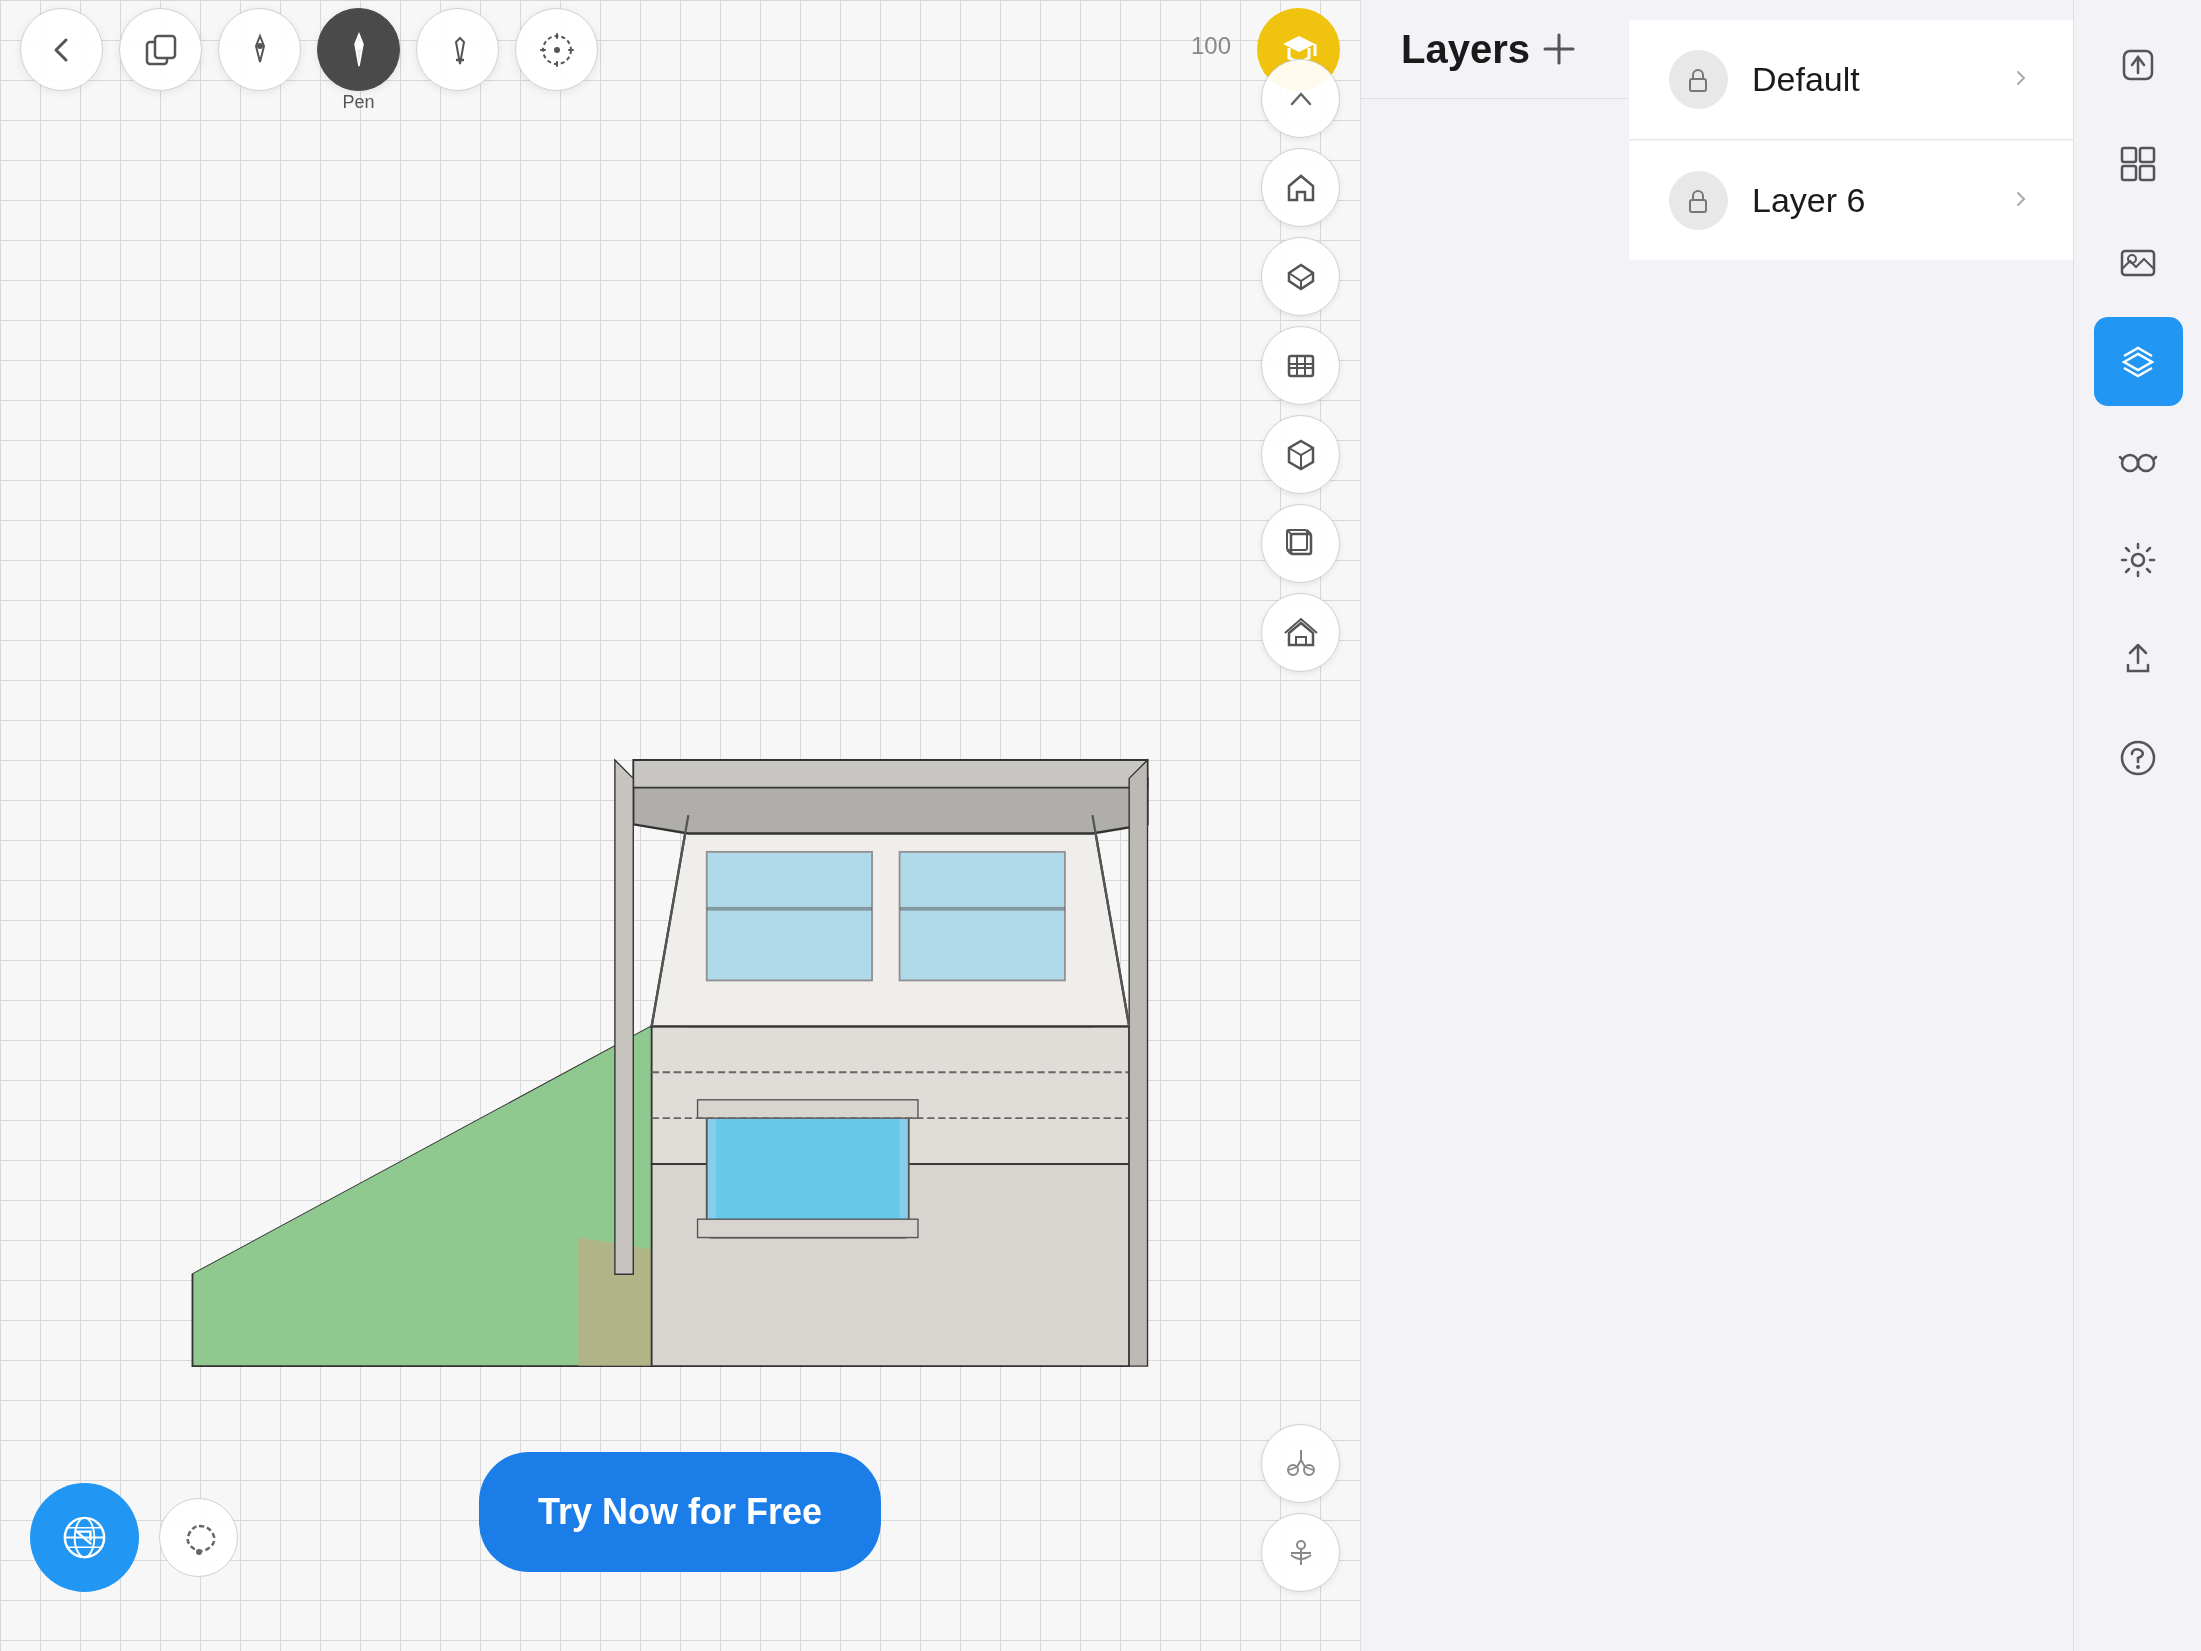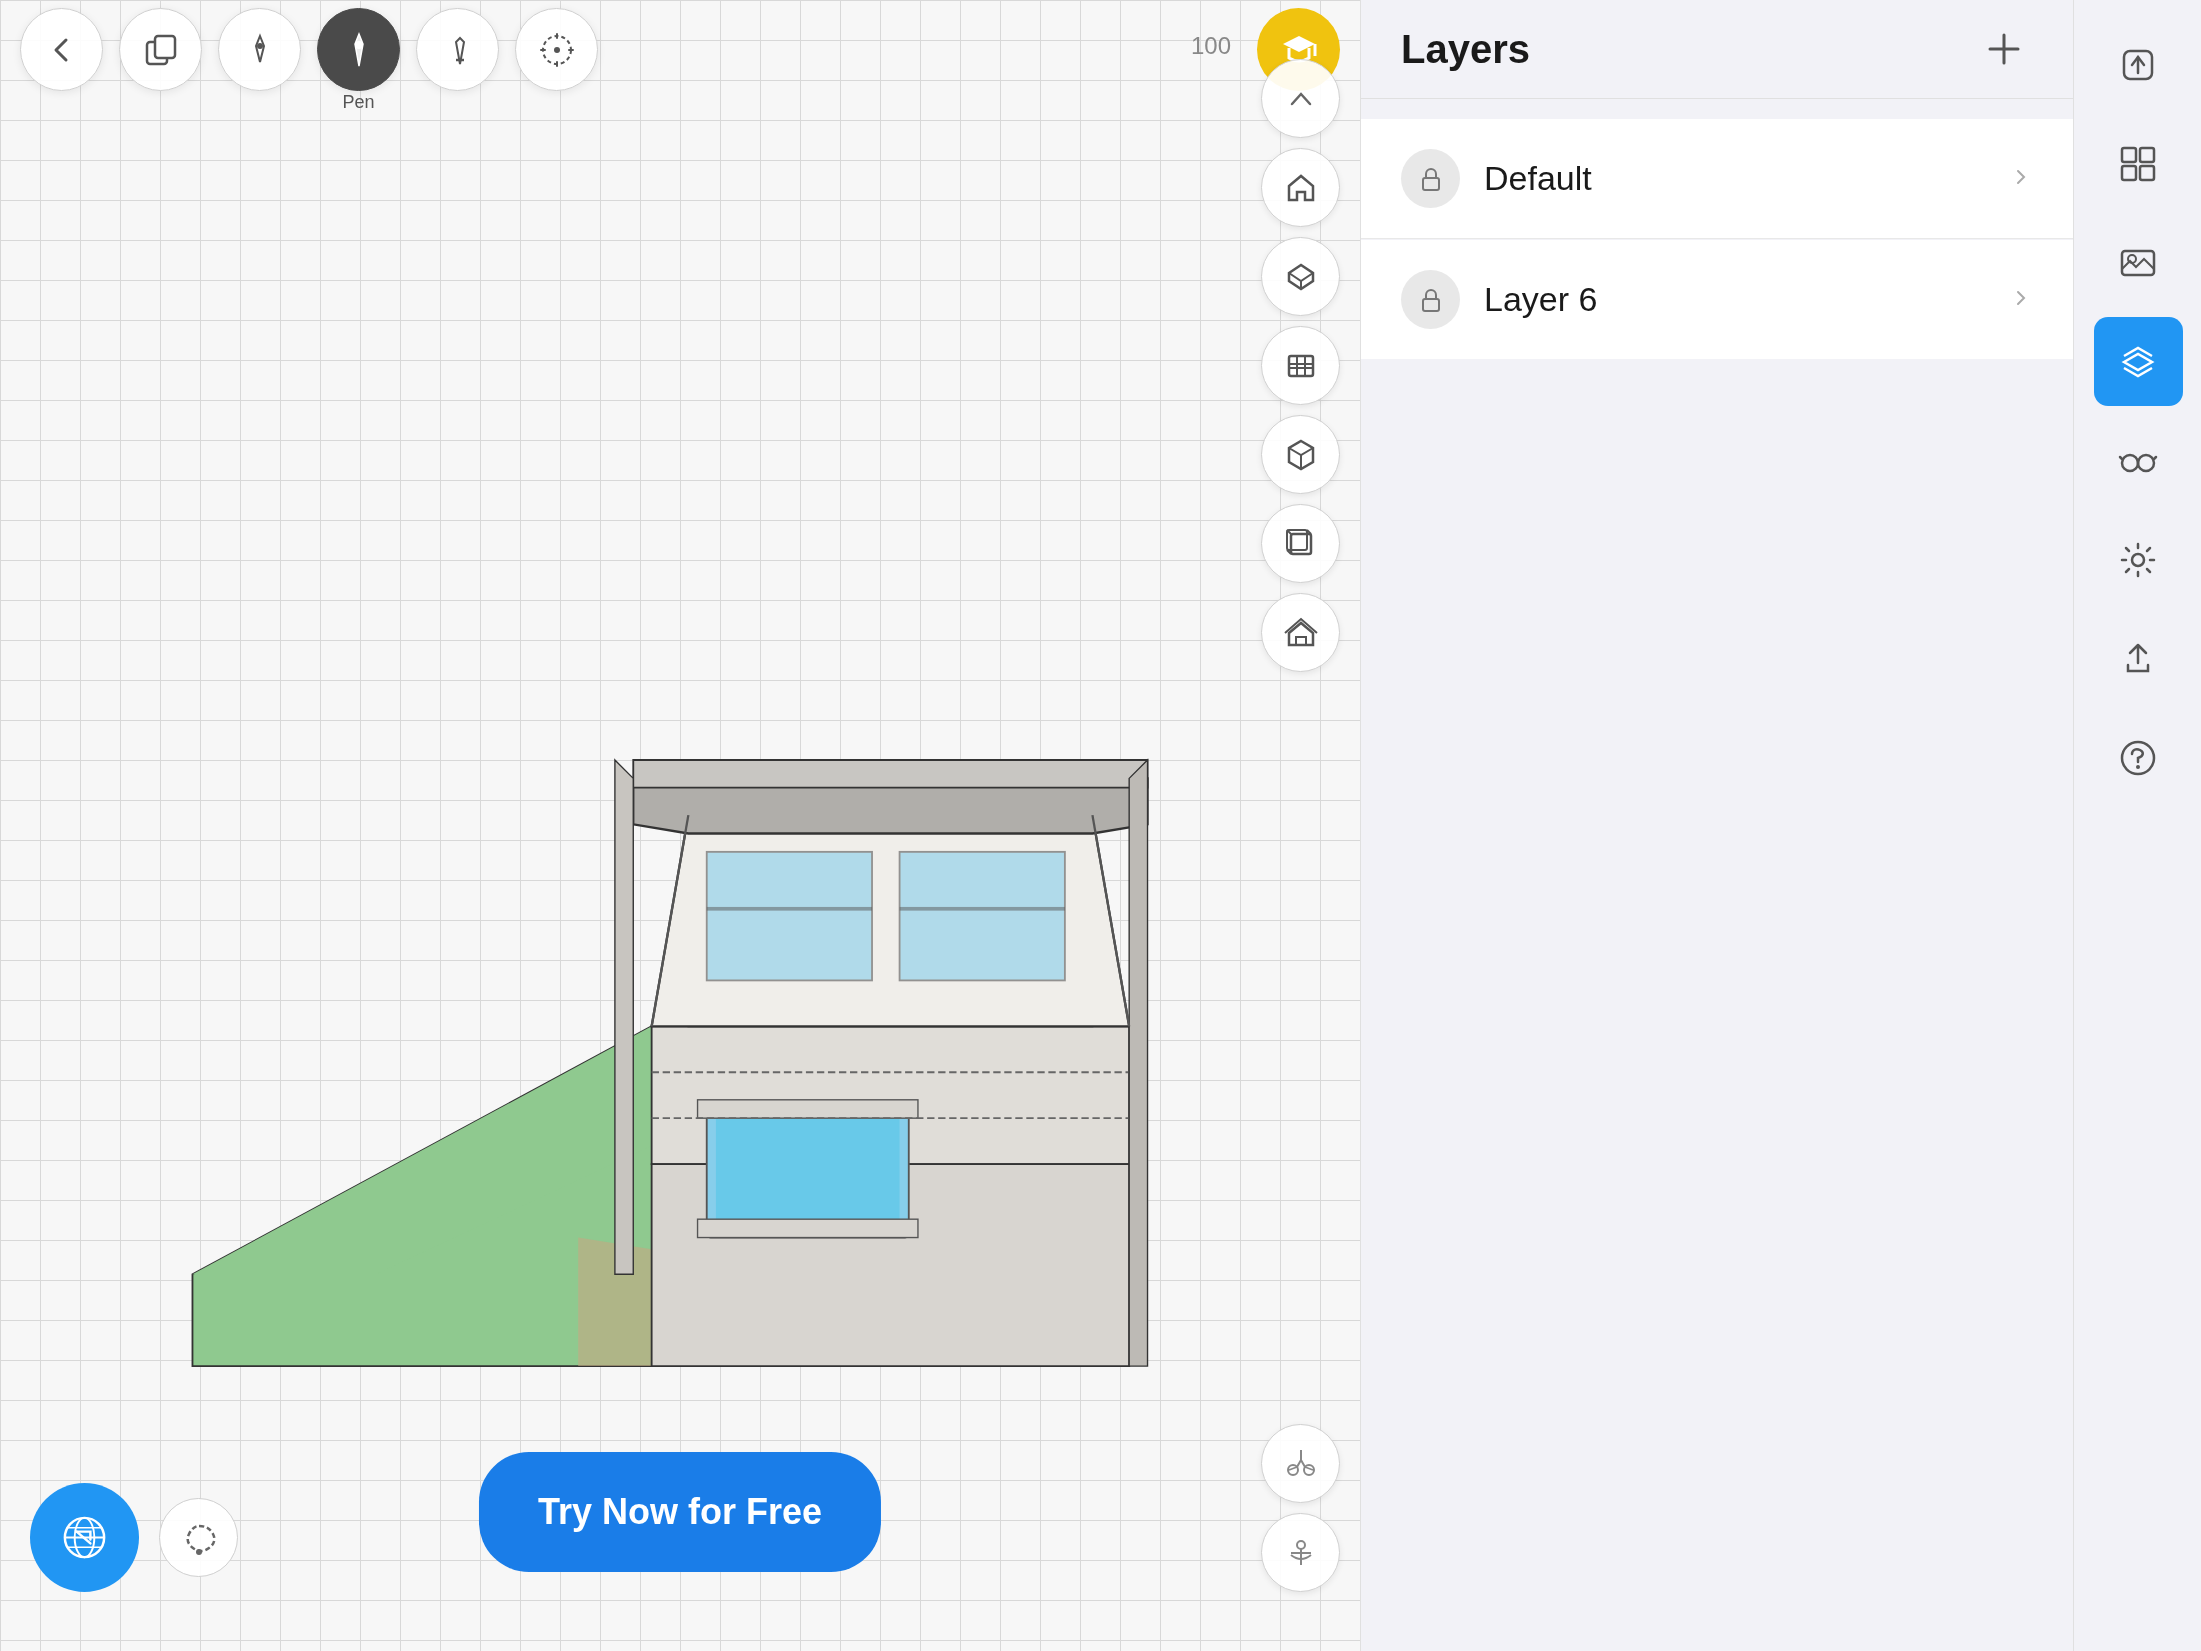--- a/index.html
+++ b/index.html
@@ -214,21 +214,21 @@
       right: 139px;
       top: 218px;
     }
 
     
     .layers-panel {
       width: 713px;
       background: #f2f2f7;
       border-left: 1px solid #e0e0e0;
       display: flex;
-      flex-direction: column;
+      flex-direction: row;
       position: relative;
     }
 
     .layers-header {
       height: 99px;
       display: flex;
       align-items: center;
       justify-content: space-between;
       padding: 0 40px;
       background: #f2f2f7;

